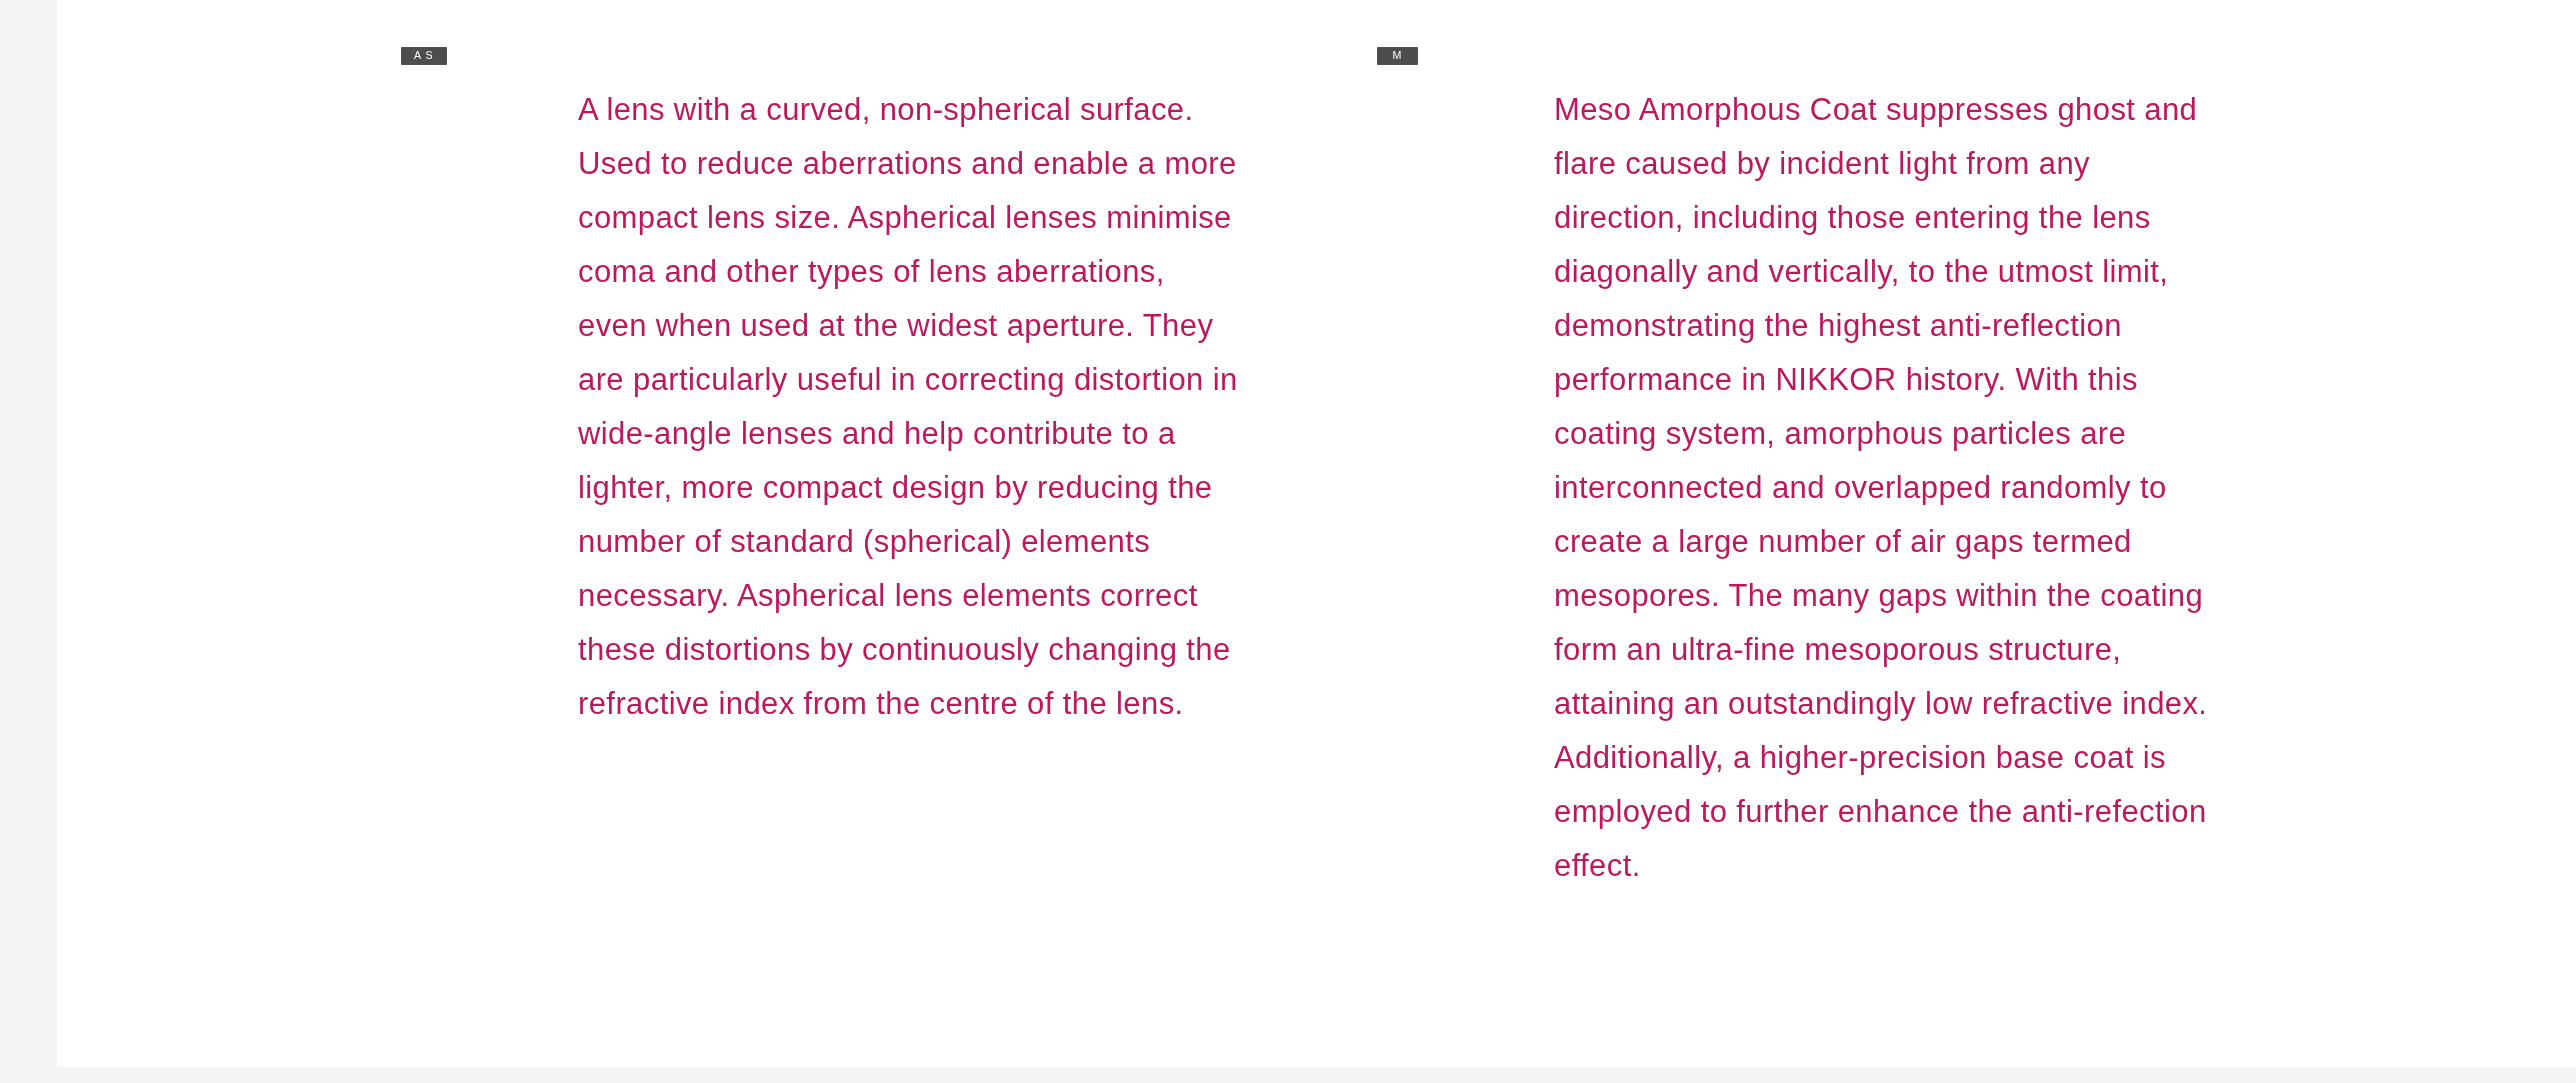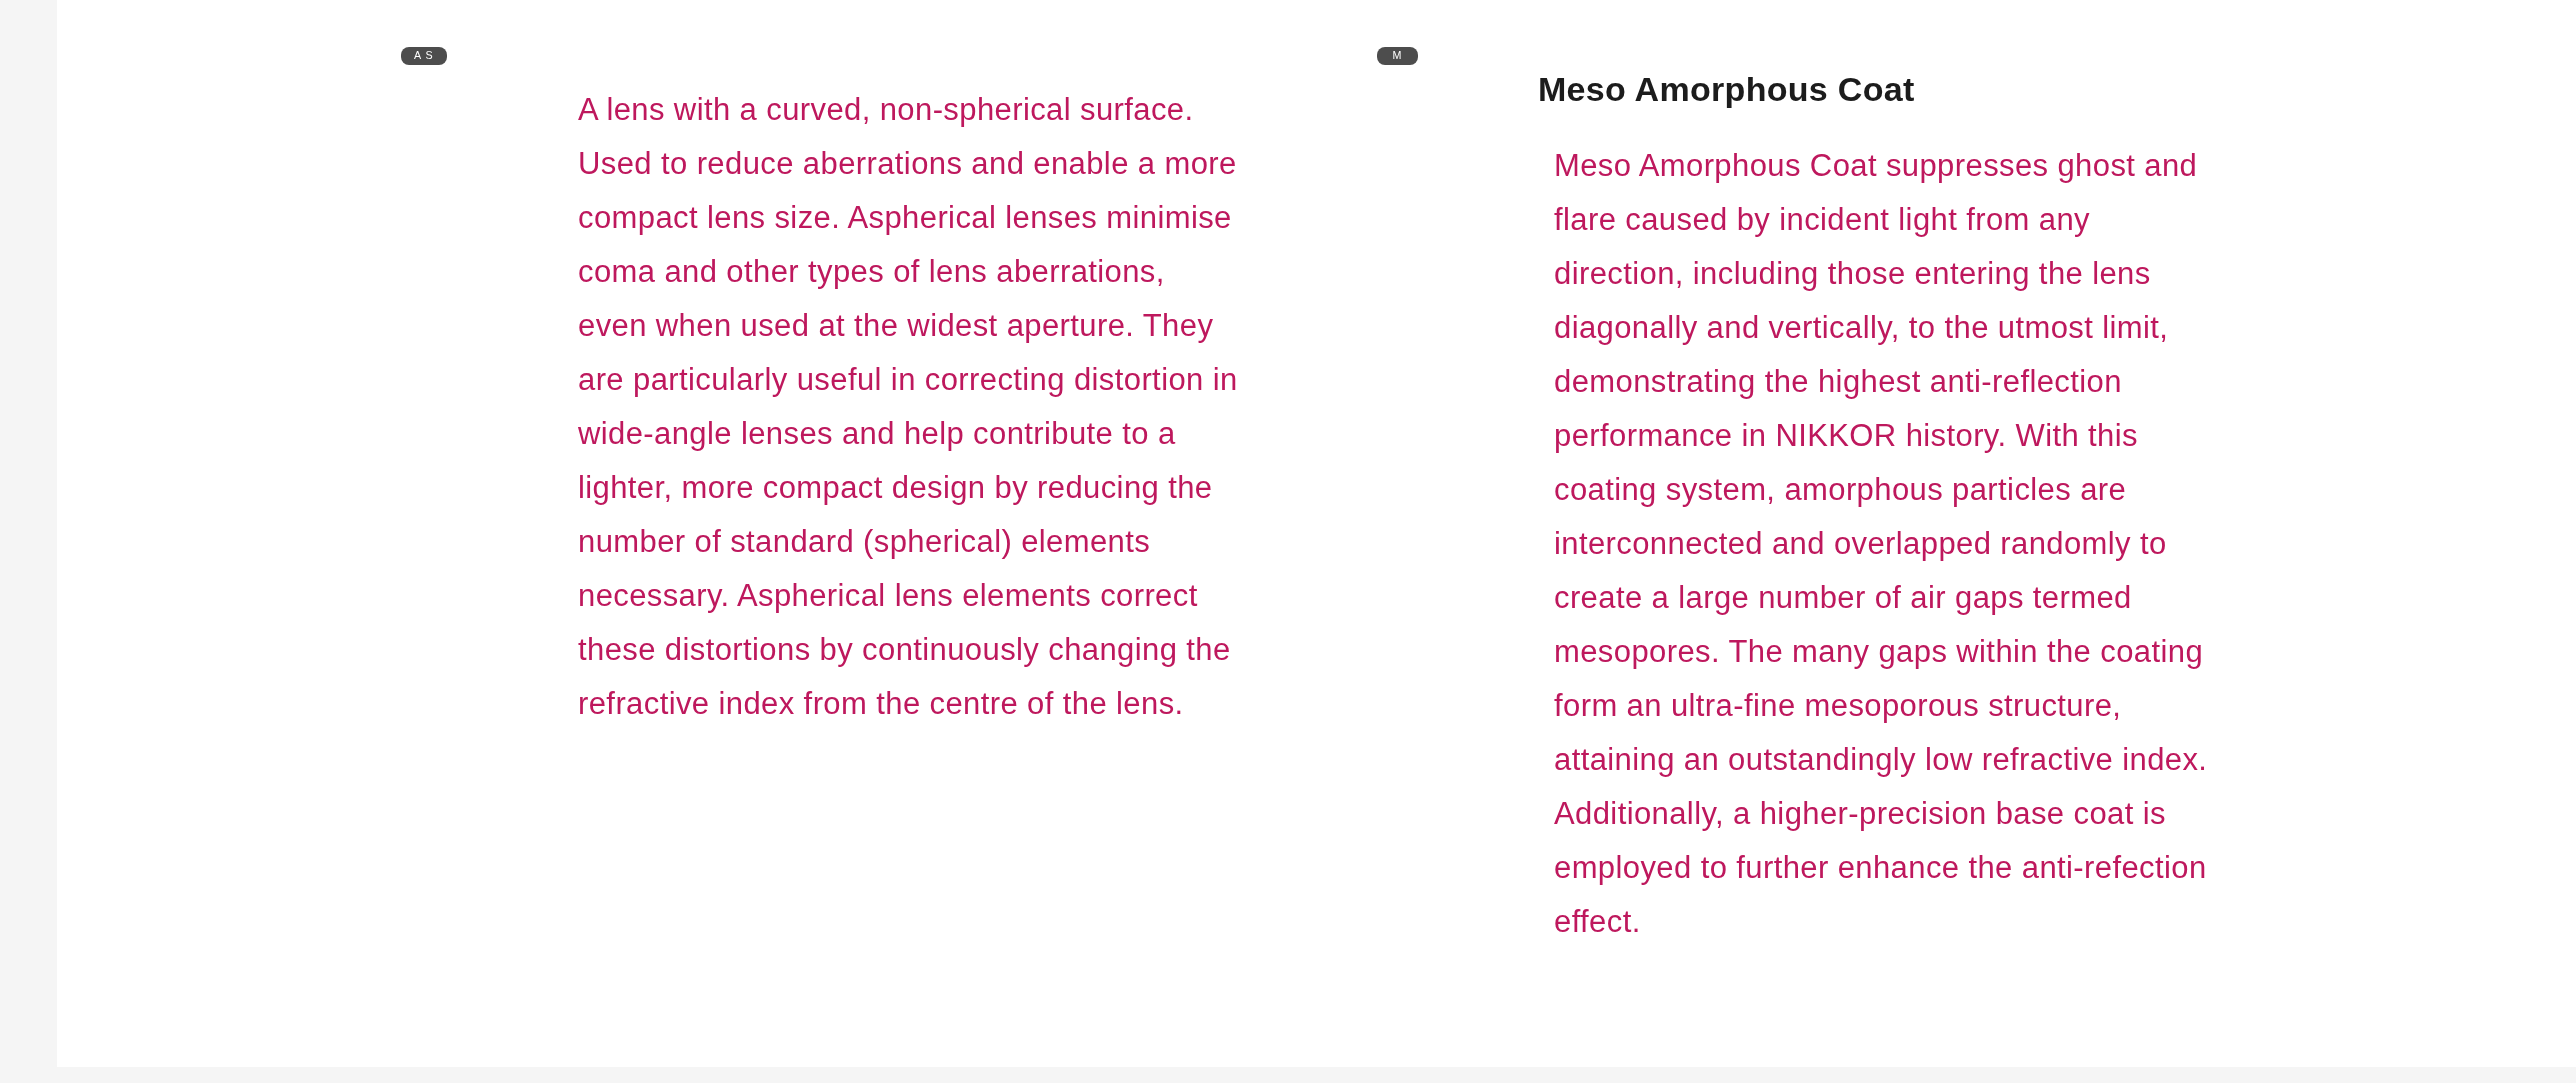--- a/index.html
+++ b/index.html
@@ -30,21 +30,21 @@
   .entry-0 { left: 401px; width: 859px; }
   .entry-1 { left: 1377px; width: 864px; }
   .badge {
     position: absolute;
     left: 0;
     top: 2px;
     min-width: 41px;
     height: 17.6px;
     box-sizing: border-box;
     background: #4d4d4d;
-    border-radius: 8px;
+    border-radius: 1px;
     color: #ffffff;
     font-size: 10.7px;
     line-height: 17.6px;
     text-align: center;
     letter-spacing: 1px;
     padding: 0 13px;
     display: inline-block;
   }
   .entry-body {
     margin-left: 161px;
@@ -77,18 +77,17 @@
   <section class="entry entry-0">
     <span class="badge">A S</span>
     <div class="entry-body">
       <p class="entry-text">A lens with a curved, non-spherical surface. Used to reduce aberrations and enable a more compact lens size. Aspherical lenses minimise coma and other types of lens aberrations, even when used at the widest aperture. They are particularly useful in correcting distortion in wide-angle lenses and help contribute to a lighter, more compact design by reducing the number of standard (spherical) elements necessary. Aspherical lens elements correct these distortions by continuously changing the refractive index from the centre of the lens.</p>
     </div>
   </section>
 
   <section class="entry entry-1">
     <span class="badge">M</span>
     <div class="entry-body">
-      <h2 class="entry-title">Meso Amorphous Coat</h2>
       <p class="entry-text">Meso Amorphous Coat suppresses ghost and flare caused by incident light from any direction, including those entering the lens diagonally and vertically, to the utmost limit, demonstrating the highest anti-reflection performance in NIKKOR history. With this coating system, amorphous particles are interconnected and overlapped randomly to create a large number of air gaps termed mesopores. The many gaps within the coating form an ultra-fine mesoporous structure, attaining an outstandingly low refractive index. Additionally, a higher-precision base coat is employed to further enhance the anti-refection effect.</p>
     </div>
   </section>
 </div>
 
 
 </body></html>

